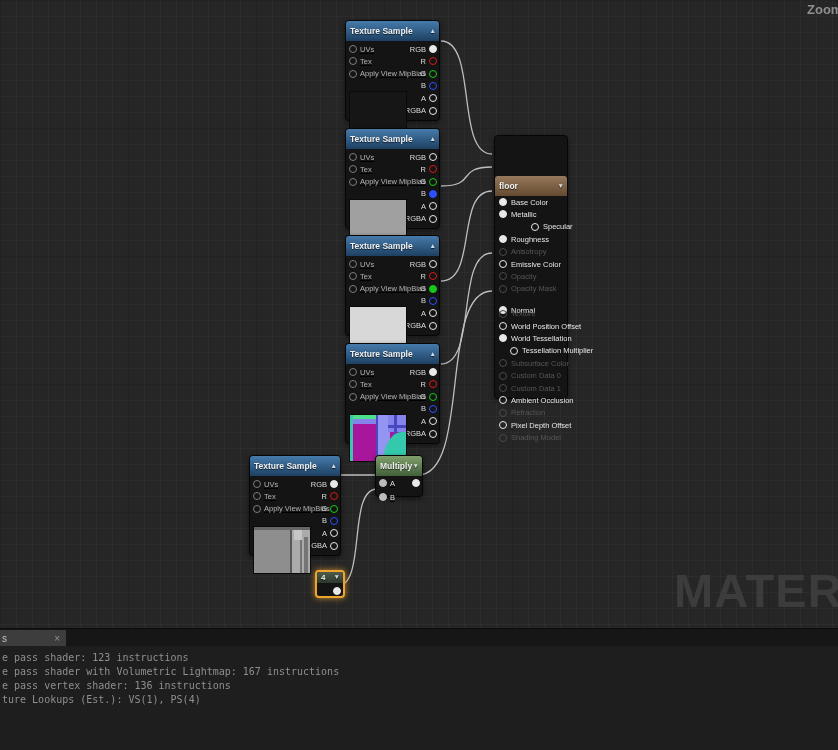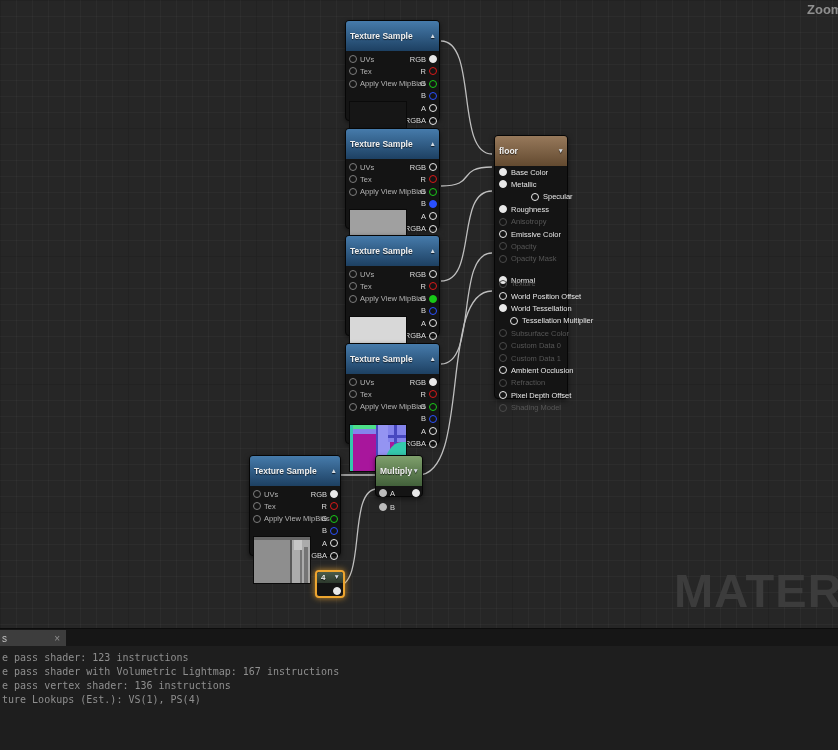--- a/index.html
+++ b/index.html
@@ -18,38 +18,38 @@
   #watermark{position:absolute;left:674px;top:563px;font-size:47px;font-weight:bold;
     color:#3c3c3c;letter-spacing:1px;white-space:nowrap;}
   #zoom-indicator{position:absolute;left:807px;top:2px;font-size:13px;font-weight:bold;
     color:#8f8f8f;white-space:nowrap;}
   #wires{position:absolute;left:0;top:0;pointer-events:none;}
   #wires path{pointer-events:stroke;}
 
   
   .node{position:absolute;background:#141414;border:1px solid #060606;border-radius:4px;
     box-shadow:0 2px 5px rgba(0,0,0,0.5);box-sizing:border-box;}
-  .node-header{height:30px;border-radius:3px 3px 0 0;display:flex;align-items:center;
+  .node-header{height:20px;border-radius:3px 3px 0 0;display:flex;align-items:center;
     padding:0 3px 0 4px;color:#f0f0f0;font-size:8.5px;font-weight:bold;
     text-shadow:0 1px 1px rgba(0,0,0,0.7);}
   .hdr-tex{background:linear-gradient(#467bab,#1d4062);}
-  .hdr-result{background:linear-gradient(#97795b,#634a30);}
+  .hdr-result{background:linear-gradient(#97795b,#634a30);margin-top:40px;}
   .hdr-op{background:linear-gradient(#7fa06c,#42603a);}
   .hdr-const{background:linear-gradient(#4c5c4a,#2c382c);}
   .hdr-title{flex:1;white-space:nowrap;overflow:hidden;}
   .hdr-arrow{font-size:6.5px;color:#d6dde4;line-height:1;}
   .node-body{position:relative;}
 
   .pin{display:inline-block;width:6px;height:6px;border-radius:50%;
     border:1.5px solid #888;box-sizing:content-box;flex:none;}
   .row{position:absolute;display:flex;align-items:center;gap:3px;height:12px;}
   .row .lbl{font-size:7.5px;white-space:nowrap;}
   .in-lbl{color:#b4b4b4;}
   .out-lbl{color:#dcdcdc;}
-  .row.left{left:3px;}
+  .row.left{left:3px;text-decoration:underline;}
   .row.right{right:2px;flex-direction:row;}
   .thumb{position:absolute;left:3px;top:50px;width:58px;height:48px;overflow:hidden;
     border:1px solid #0a0a0a;box-sizing:border-box;}
   .thumb>div{position:absolute;}
 
   .result-row{position:absolute;left:4px;display:flex;align-items:center;gap:4px;height:12px;}
   .result-row .lbl{font-size:7.5px;white-space:nowrap;}
   .result-row.state-disabled .lbl{color:#565656;}
   .result-row.state-open .lbl,.result-row.state-connected .lbl{color:#e6e6e6;}
 

